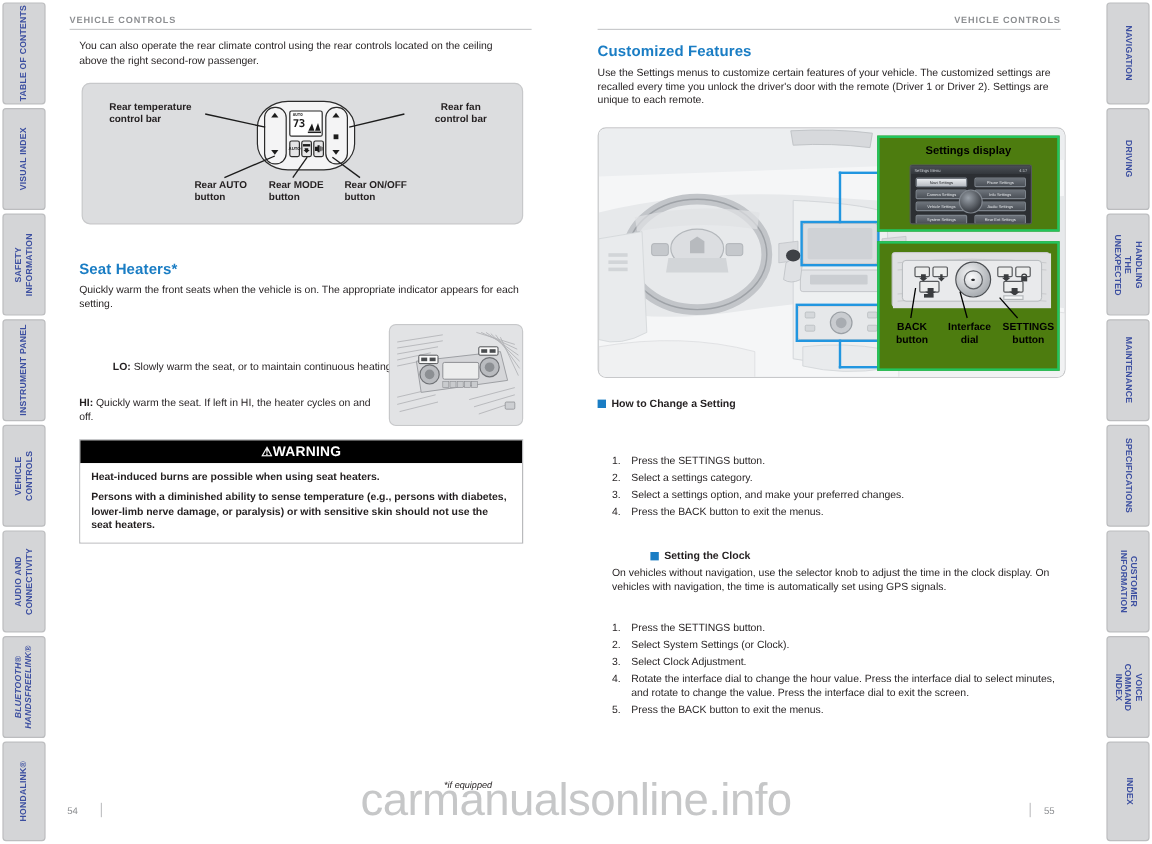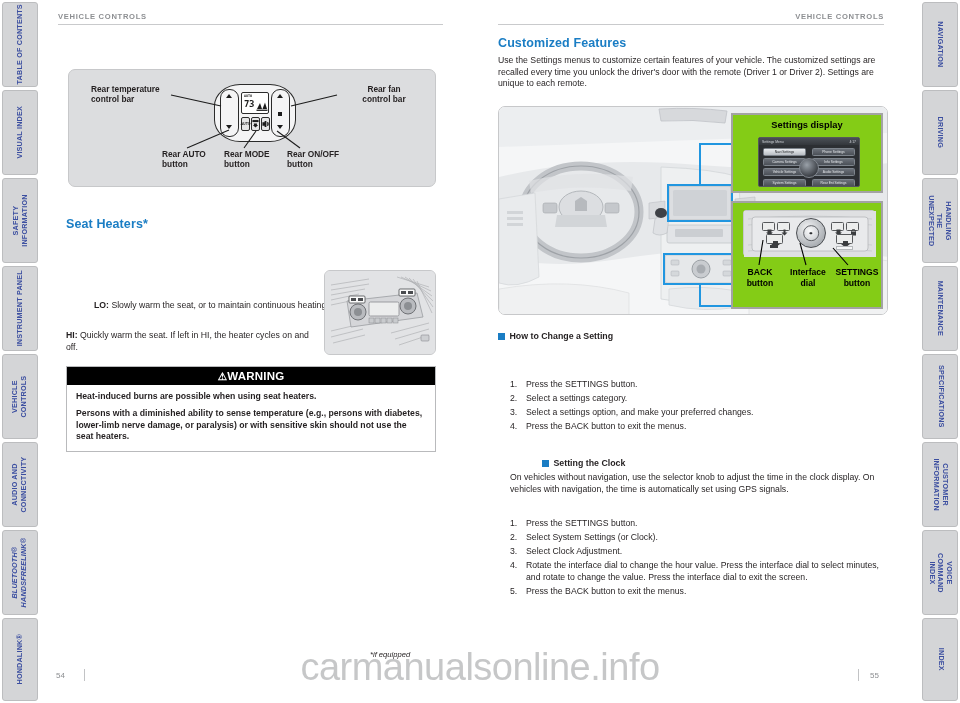--- a/index.html
+++ b/index.html
@@ -135,21 +135,21 @@
   .warn-body { padding:6px 9px 8px 9px; background:#fff; }
   .warn-body p { font-size:8.7px; line-height:11.6px; margin:0 0 6px 0;font-weight:bold; }
   .warn-body p:last-child { margin-bottom:0; }
 
   
   .interior {
     position:absolute; background:#f2f3f4; border:1px solid #c7c8ca;
     border-radius:7px; overflow:hidden;
   }
   .callout-box {
-    position:absolute; border:2px solid #a3a3a3; background:#84cc16;
+    position:absolute; border:2px solid #22c55e; background:#4d7c0f;
   }
   .hot-rect { position:absolute; border:2px solid #2196e0; background:transparent; }
   .conn { position:absolute; background:#2196e0; }
 
   .callout-title {
     text-align:center; font-size:9.3px; font-weight:bold; color:#000;
     padding-top:5px;
   }
   .nav-screen {
     position:absolute; background:#2c2f33; border:1px solid #55585c; border-radius:2px;
@@ -284,20 +284,21 @@
     </div>
   </div>
 
 <div class="page left">
 
   <div class="content" style="left:18px; top:12px; width:385px;">
     <div class="running-head">VEHICLE CONTROLS</div>
     <div class="head-rule"></div>
   </div>
 
+  <p class="body" style="position:absolute; left:26px; top:33px; width:368px;">You can also operate the rear climate control using the rear controls located on the ceiling above the right second-row passenger.</p>
 
   <div class="fig-box" style="left:28px; top:69px; width:368px; height:118px;">
 
     <div class="rcc" style="left:145px; top:14px; width:82px; height:58px;">
       <div class="rcc-body"></div>
 
       <div style="position:absolute;left:6px;top:5px;width:19px;height:48px;background:#f4f4f5;border:1.2px solid #2b2b2b;border-radius:9px;"></div>
       <div class="arrow-up" style="left:12px; top:10px;"></div>
       <div class="arrow-dn" style="left:12px; top:41px;"></div>
 
@@ -347,20 +348,21 @@
     <div class="fig-label" style="left:93px; top:79px; width:60px; white-space:pre-line;">Rear AUTO
 button</div>
     <div class="fig-label" style="left:155px; top:79px; width:60px; white-space:pre-line;">Rear MODE
 button</div>
     <div class="fig-label" style="left:218px; top:79px; width:62px; white-space:pre-line;">Rear ON/OFF
 button</div>
   </div>
 
   <h2 class="sec-title" style="position:absolute; left:26px; top:217px;">Seat Heaters*</h2>
 
+  <p class="body" style="position:absolute; left:26px; top:236px; width:368px;">Quickly warm the front seats when the vehicle is on. The appropriate indicator appears for each setting.</p>
 
 
   <p class="body" style="position:absolute; left:26px; top:300px; width:252px;margin-left:28px;"><b>LO:</b><span> Slowly warm the seat, or to maintain continuous heating.</span></p>
 
   <p class="body" style="position:absolute; left:26px; top:330px; width:252px;"><b>HI:</b><span> Quickly warm the seat. If left in HI, the heater cycles on and off.</span></p>
 
   <div class="dash-photo" style="left:284px; top:270px; width:112px; height:85px;">
     <svg width="112" height="85" viewBox="0 0 112 85">
       <rect width="112" height="85" fill="#e2e3e5"></rect>
       <g stroke="#b0b2b5" stroke-width="0.7" fill="none">

